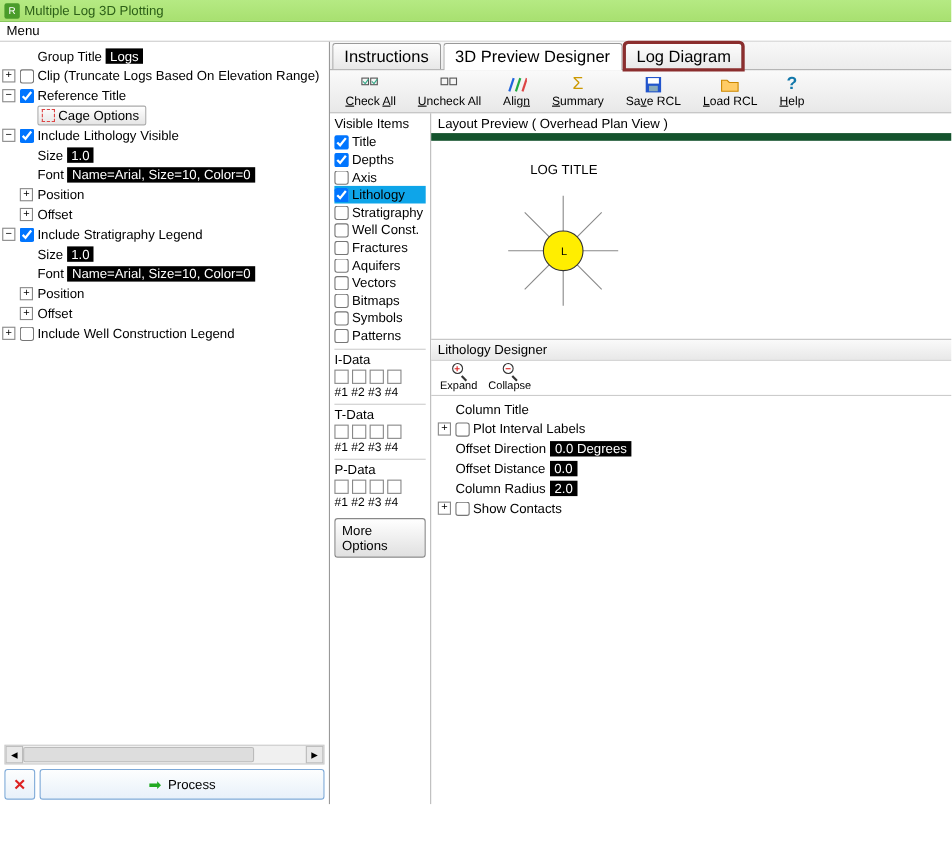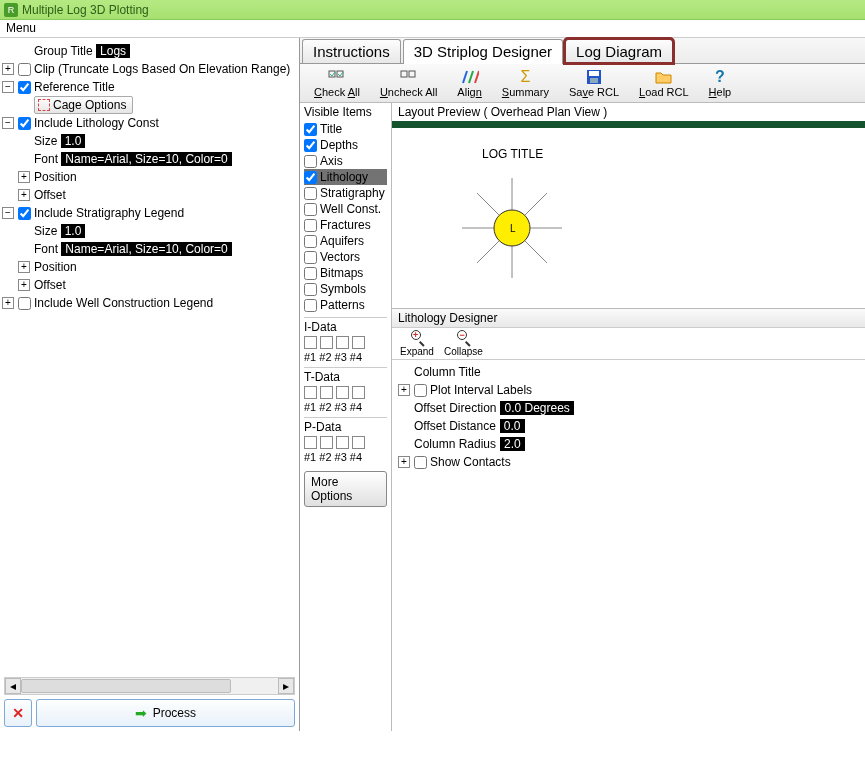--- a/index.html
+++ b/index.html
@@ -200,21 +200,21 @@
 }
 .visible-col {
   width: 92px;
   border-right: 1px solid #bbb;
   padding: 2px 4px;
   display: flex;
   flex-direction: column;
 }
 .visible-col h4 { font-size: 12px; font-weight: normal; margin-bottom: 2px; }
 .vis-item { display: flex; align-items: center; height: 16px; }
-.vis-item.sel { background: #737373; }
+.vis-item.sel { background: #0ea5e9; }
 .vis-item input { margin-right: 3px; }
 .data-group { border-top: 1px solid #ccc; margin-top: 4px; padding-top: 2px; }
 .data-row { display: flex; gap: 3px; margin: 2px 0; }
 .mini-cb { width: 13px; height: 13px; border: 1px solid #888; background: #fff; }
 .hash-row { font-size: 11px; }
 .more-btn {
   margin-top: 8px;
   border: 1px solid #888;
   background: linear-gradient(#fff, #e0e0e0);
   padding: 3px 6px;
@@ -314,21 +314,21 @@
           <span class="expander-space"></span>
         <span class="cage-btn">
           <span class="cage-icon"></span>
           <span>Cage Options</span>
         </span>
       </div>
 
       <div class="tree-row">
         <span class="expander">−</span>
         <input type="checkbox" class="cb" checked="" style="">
-        <span>Include Lithology Const</span>
+        <span>Include Lithology Visible</span>
       </div>
       <div class="tree-row">
         <span class="indent"></span><span class="expander-space"></span>
         <span>Size</span>&nbsp;
         <span class="black-val">1.0</span>
       </div>
       <div class="tree-row">
         <span class="indent"></span><span class="expander-space"></span>
         <span>Font</span>&nbsp;
         <span class="black-val">Name=Arial, Size=10, Color=0</span>
@@ -389,21 +389,21 @@
       <div class="btn btn-process">
         <span class="arrow-icon">➡</span>
         <span>Process</span>
       </div>
     </div>
   </div>
 
   <div class="right-panel">
     <div class="tabstrip">
       <div class="tab">Instructions</div>
-      <div class="tab active">3D Striplog Designer</div>
+      <div class="tab active">3D Preview Designer</div>
       <div class="tab highlighted">Log Diagram</div>
     </div>
 
     <div class="toolbar">
       <div class="tool">
         <div class="tool-icon">
           <svg width="18" height="14">
               <rect x="1" y="1" width="6" height="6" fill="none" stroke="#555"></rect>
               <rect x="9" y="1" width="6" height="6" fill="none" stroke="#555"></rect>
               <path d="M2 4 l2 2 l3 -4" stroke="#3a8" fill="none"></path>

